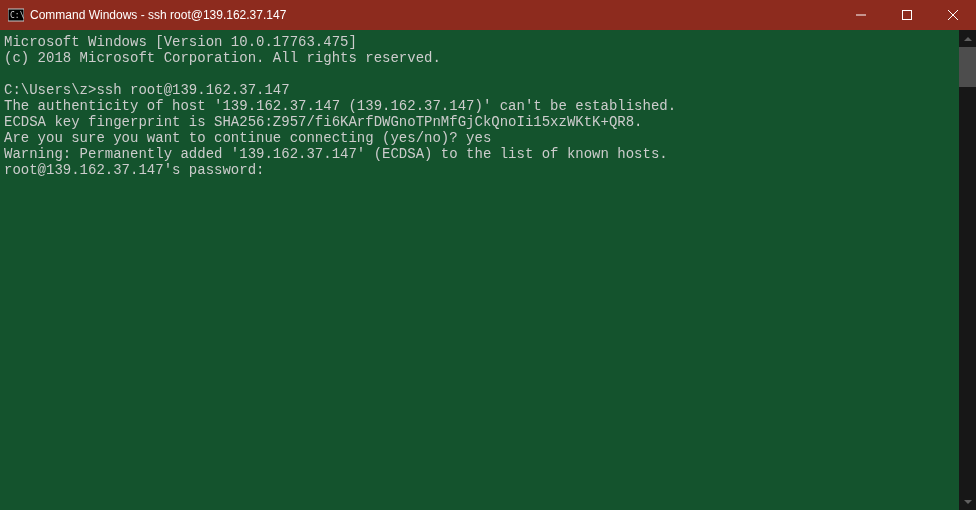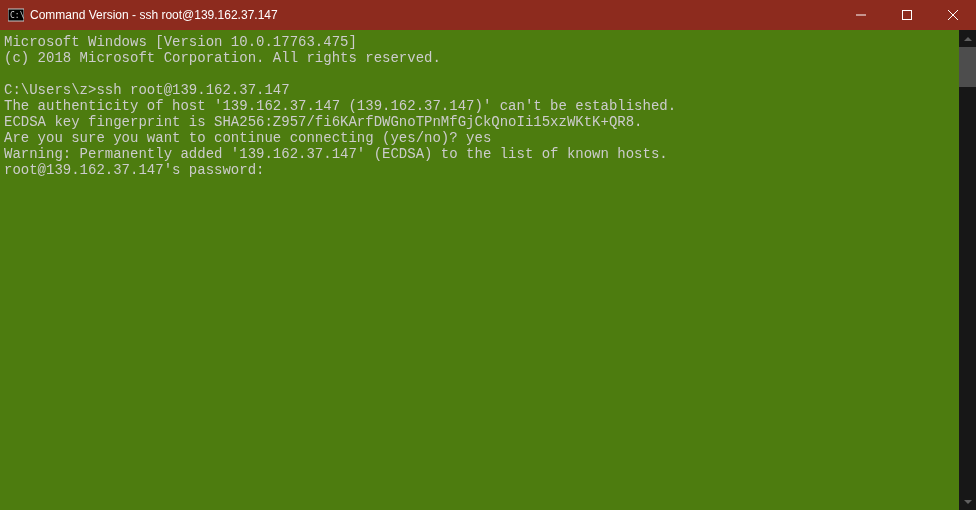--- a/index.html
+++ b/index.html
@@ -49,21 +49,21 @@
       height: 100%;
       display: flex;
       align-items: center;
       justify-content: center;
       color: #fff;
       font-family: 'Segoe UI', sans-serif;
     }
     .terminal-area {
       position: relative;
       height: calc(100% - 30px);
-      background: #4d7c0f;
+      background: #14532d;
       display: flex;
     }
     .terminal-content {
       flex: 1;
       padding: 4px 4px;
       color: #cccccc;
       font-size: 14px;
       line-height: 16px;
       white-space: pre;
       font-family: Consolas, 'Courier New', monospace;
@@ -98,21 +98,21 @@
 </head>
 <body>
 
 <div class="titlebar">
   <span class="titlebar-icon">
     <svg viewBox="0 0 16 16">
       <rect x="0" y="2" width="16" height="12" fill="#000" stroke="#ccc" stroke-width="1"></rect>
       <text x="2" y="11" font-size="8" fill="#ccc" font-family="monospace">C:\</text>
     </svg>
   </span>
-  <span class="titlebar-title">Command Version - ssh  root@139.162.37.147</span>
+  <span class="titlebar-title">Command Windows - ssh  root@139.162.37.147</span>
   <div class="window-controls">
     <div class="window-control">
       <svg width="10" height="10" viewBox="0 0 10 10">
           <line x1="0" y1="5" x2="10" y2="5" stroke="#fff" stroke-width="1"></line>
         </svg>
     </div>
     <div class="window-control">
       <svg width="10" height="10" viewBox="0 0 10 10">
           <rect x="0.5" y="0.5" width="9" height="9" fill="none" stroke="#fff" stroke-width="1"></rect>
         </svg>

